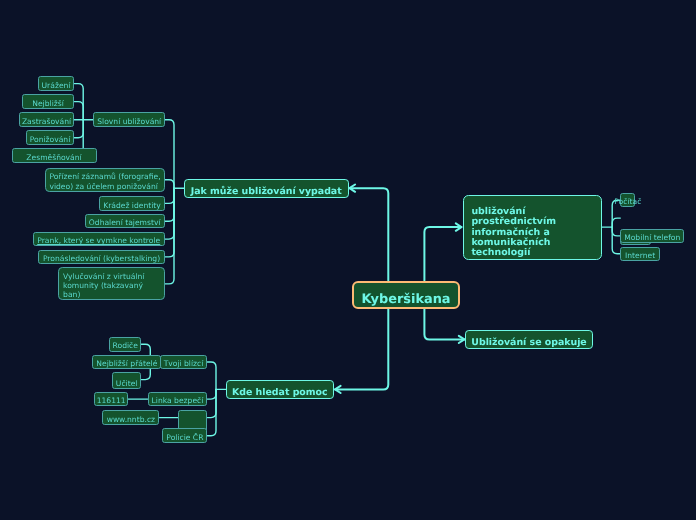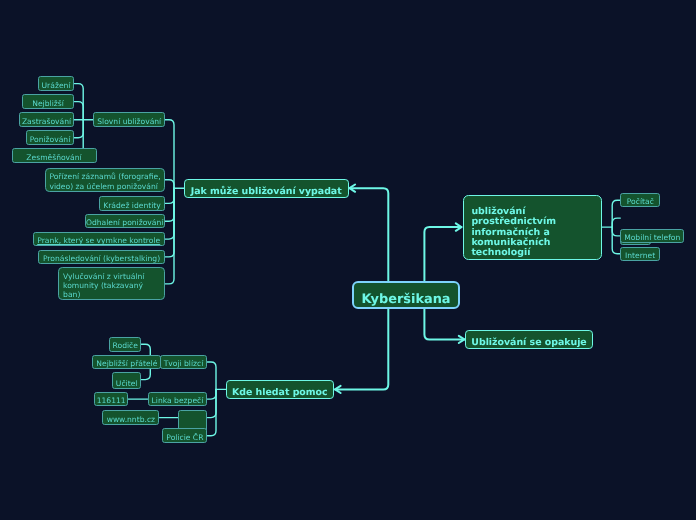--- a/index.html
+++ b/index.html
@@ -4,21 +4,21 @@
 <title>Kyberšikana</title>
 <style>
   html,body{margin:0;padding:0;background:#0b1228;}
   #stage{position:relative;width:696px;height:520px;background:#0b1228;overflow:hidden;
          font-family:"DejaVu Sans",sans-serif;
          -webkit-font-smoothing:antialiased;text-rendering:geometricPrecision;}
   svg#links{position:absolute;left:0;top:0;width:696px;height:520px;pointer-events:none;}
   .node{position:absolute;box-sizing:border-box;display:flex;align-items:flex-end;
         justify-content:center;border-radius:2.6px;background:#14532d;overflow:visible;}
   .lbl{display:block;white-space:pre;}
-  .n-root{border:2px solid #7dd3fc;color:#6ef7e6;font-weight:bold;font-size:12.9px;
+  .n-root{border:2px solid #fdba74;color:#6ef7e6;font-weight:bold;font-size:12.9px;
           border-radius:6px;line-height:1;padding-top:5px;}
   .n-b{border:1.6px solid #6ef7e6;color:#6ef7e6;font-weight:bold;font-size:9.4px;
        border-radius:3.8px;line-height:10.35px;padding-top:1.2px;}
   .n-l2,.n-l3{border:1.15px solid #4aa3a3;color:#5ad8cc;font-size:7.6px;line-height:9.2px;padding-top:1.5px;}
   .al-left{justify-content:flex-start;}
   .al-left .lbl{text-align:left;}
   .n-b.al-left{padding-left:7.6px;padding-top:2.2px;}
   .n-l2.al-left{padding-left:3.8px;padding-top:11px;}
   .n-l2.multiline{border-radius:4.3px;}
   .n-b.multiline{border-radius:5.5px;}
@@ -96,21 +96,21 @@
       <span class="lbl">Slovní ubližování</span>
     </div>
   <div class="node n-l2 al-left multiline" style="left: 44.6px; top: 167.8px; width: 120.3px; height: 24px;">
       <span class="lbl">Pořízení záznamů (forografie,
 video) za účelem ponižování</span>
     </div>
   <div class="node n-l2" style="left: 99.1px; top: 196.1px; width: 65.8px; height: 14.7px;">
       <span class="lbl">Krádež identity</span>
     </div>
   <div class="node n-l2" style="left: 84.5px; top: 213.8px; width: 80.4px; height: 14.7px;">
-      <span class="lbl">Odhalení ponižování</span>
+      <span class="lbl">Odhalení tajemství</span>
     </div>
   <div class="node n-l2" style="left: 32.6px; top: 231.8px; width: 132.3px; height: 14.6px; text-decoration: underline;">
       <span class="lbl">Prank, který se vymkne kontrole</span>
     </div>
   <div class="node n-l2" style="left: 38.2px; top: 249.5px; width: 126.7px; height: 14.7px;">
       <span class="lbl">Pronásledování (kyberstalking)</span>
     </div>
   <div class="node n-l2 al-left multiline" style="left: 58.3px; top: 267.2px; width: 106.6px; height: 33.3px;">
       <span class="lbl">Vylučování z virtuální
 komunity (takzavaný
@@ -124,21 +124,21 @@
     </div>
   <div class="node n-l3" style="left: 18.7px; top: 112.4px; width: 55.7px; height: 14.6px;">
       <span class="lbl">Zastrašování</span>
     </div>
   <div class="node n-l3" style="left: 25.6px; top: 130.3px; width: 48.8px; height: 14.7px;">
       <span class="lbl">Ponižování</span>
     </div>
   <div class="node n-l3" style="left: 11.5px; top: 148.2px; width: 85px; height: 14.7px;">
       <span class="lbl">Zesměšňování</span>
     </div>
-  <div class="node n-l2" style="left: 620.3px; top: 192.8px; width: 40px; height: 14.7px;">
+  <div class="node n-l2" style="left: 620.3px; top: 192.8px; width: 15px; height: 14.7px;">
       <span class="lbl">Počítač</span>
     </div>
   <div class="node n-l2" style="left: 620.3px; top: 210.8px; width: 30.6px; height: 14.6px; margin-top: 20px;">
       <span class="lbl">Tablet</span>
     </div>
   <div class="node n-l2" style="left: 620.3px; top: 228.6px; width: 63.8px; height: 14.6px;">
       <span class="lbl">Mobilní telefon</span>
     </div>
   <div class="node n-l2" style="left: 620.3px; top: 246.5px; width: 39.7px; height: 14.7px;">
       <span class="lbl">Internet</span>

